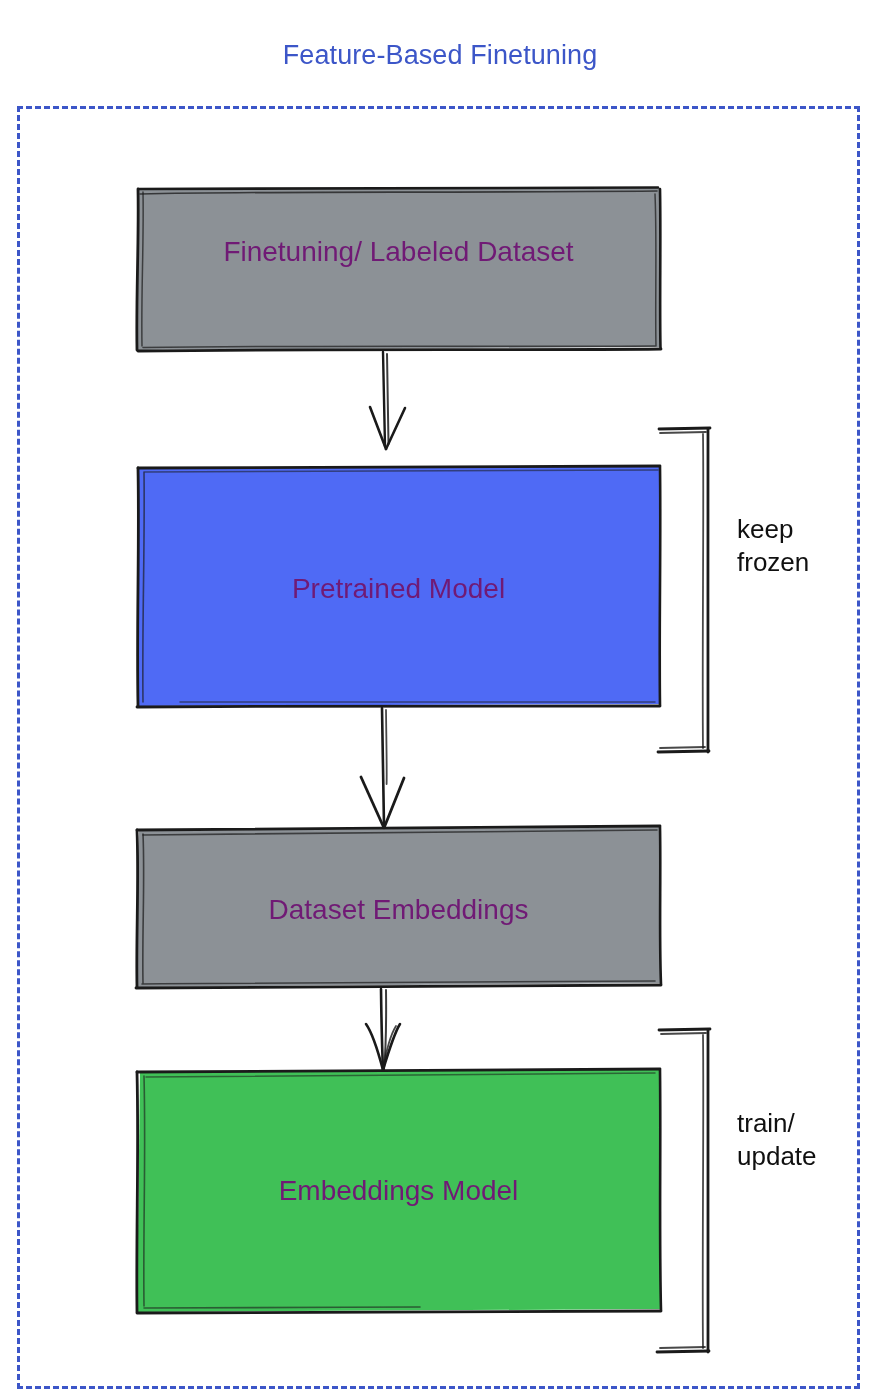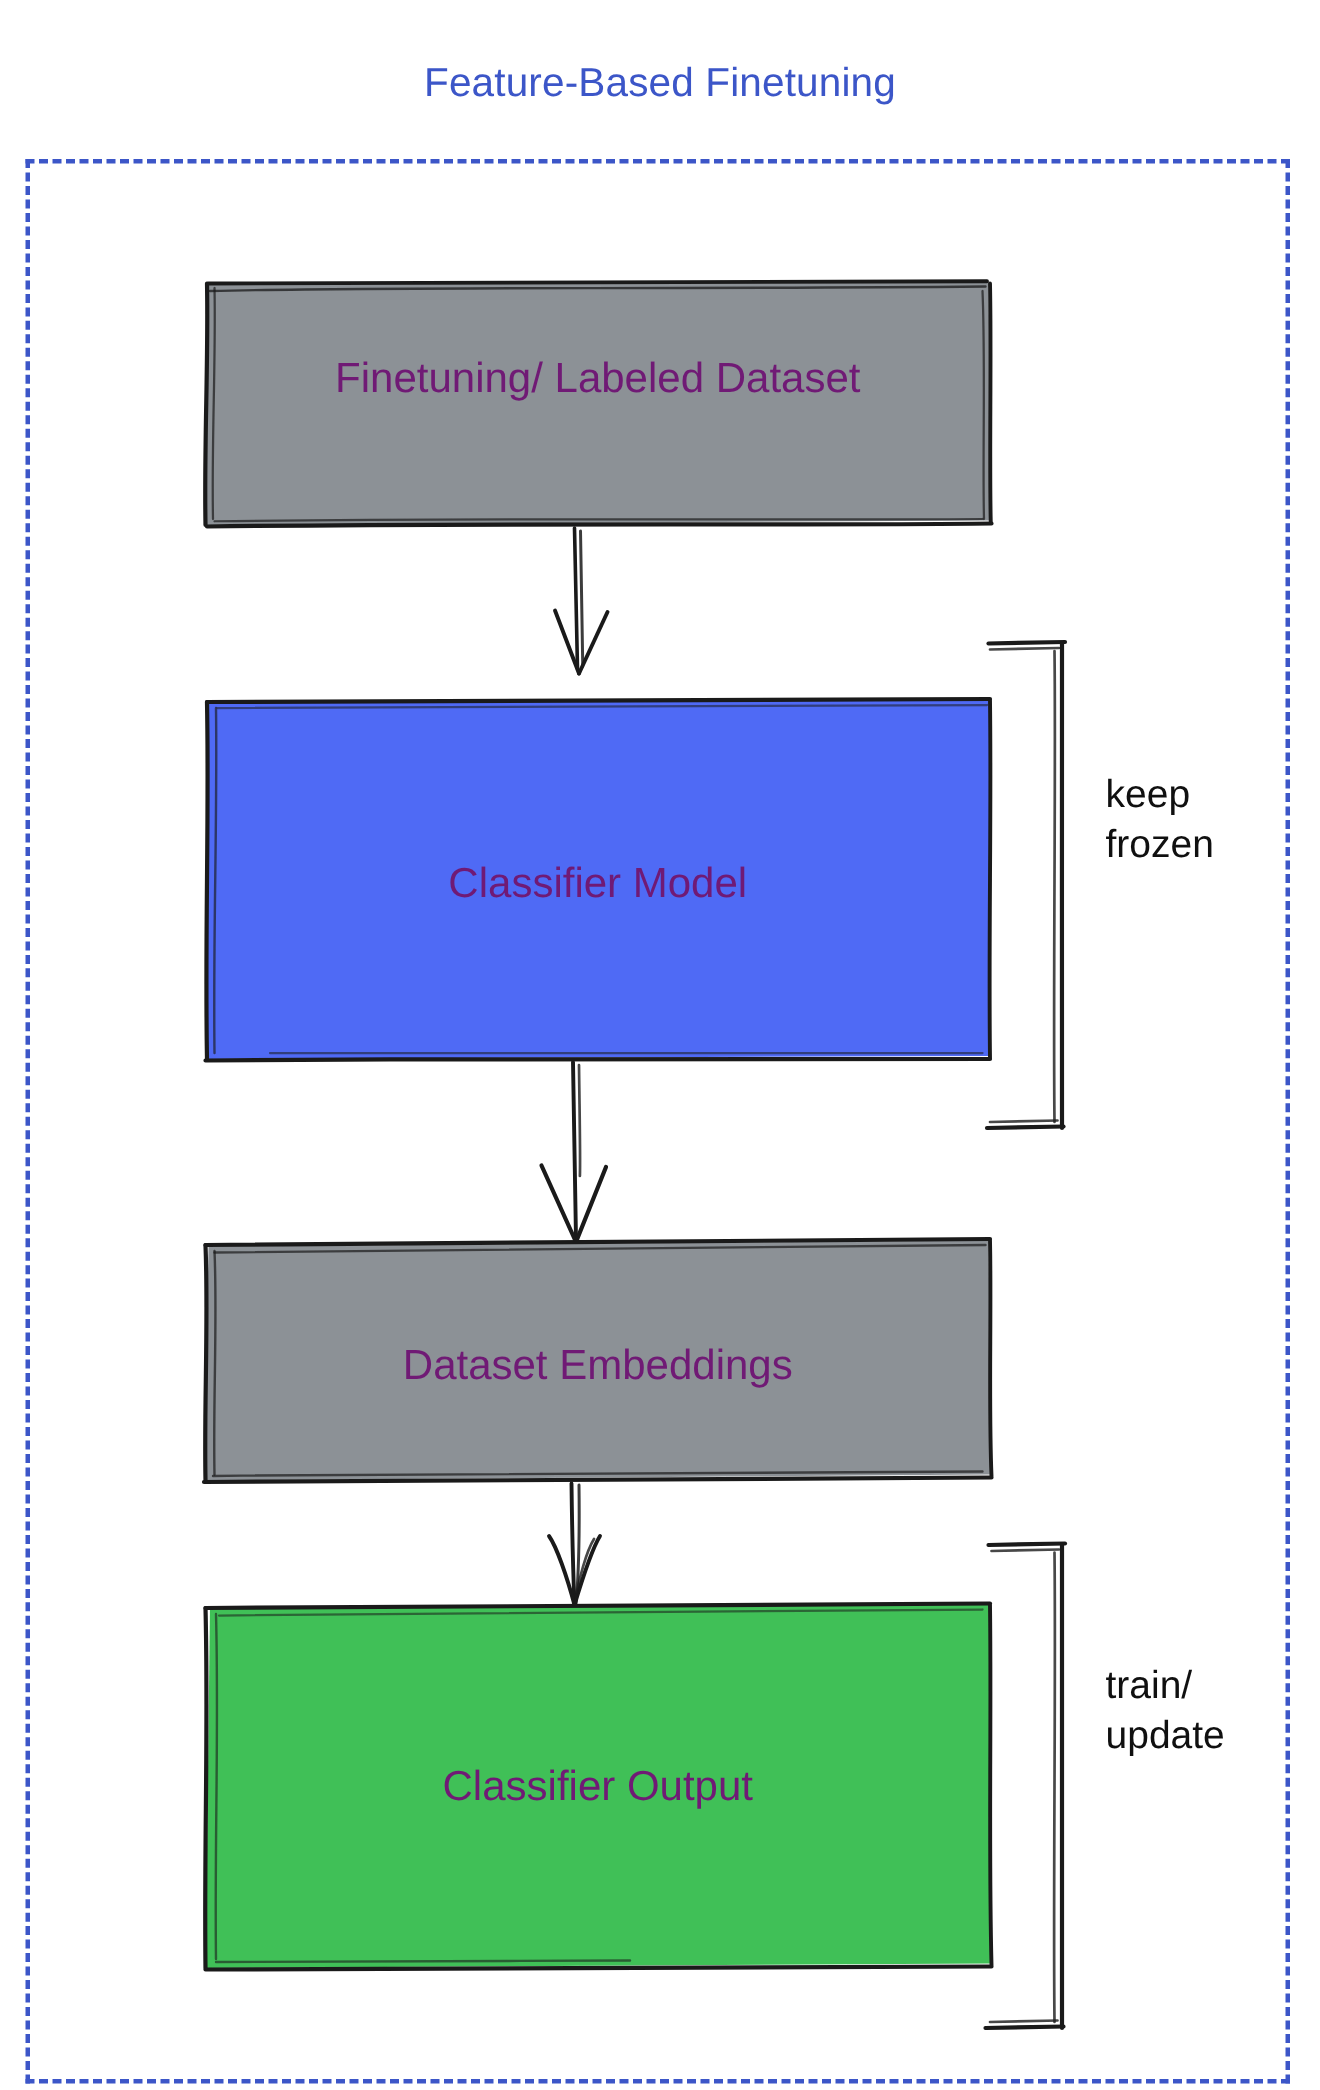--- a/index.html
+++ b/index.html
@@ -176,25 +176,25 @@
       <path d="M708,1014 C709,1100 707,1250 708,1336" fill="none" stroke="#1a1a1a" stroke-width="2.8" stroke-linecap="round"></path>
       <path d="M703,1019 C704,1102 702,1248 703,1332" fill="none" stroke="#1a1a1a" stroke-width="1.8" stroke-linecap="round" opacity="0.8"></path>
       <path d="M709,1335 L657,1336" fill="none" stroke="#1a1a1a" stroke-width="2.8" stroke-linecap="round"></path>
       <path d="M705,1331 L660,1332" fill="none" stroke="#1a1a1a" stroke-width="1.8" stroke-linecap="round" opacity="0.8"></path>
     </g>
 
   </svg>
 
   <div class="node-label" style="left:137px; top:219px; width:523px;">Finetuning/ Labeled Dataset</div>
 
-  <div class="node-label" style="left:137px; top:556px; width:523px;">Classifier Model</div>
+  <div class="node-label" style="left:137px; top:556px; width:523px;">Pretrained Model</div>
 
   <div class="node-label" style="left:137px; top:877px; width:523px;">Dataset Embeddings</div>
 
-  <div class="node-label" style="left:137px; top:1158px; width:523px;">Classifier Output</div>
+  <div class="node-label" style="left:137px; top:1158px; width:523px;">Embeddings Model</div>
 
   <div class="side-label" style="left:737px; top:497px; width:110px;">keep
 frozen</div>
 
   <div class="side-label" style="left:737px; top:1091px; width:110px;">train/
 update</div>
 
 </div>
 
 </body></html>

